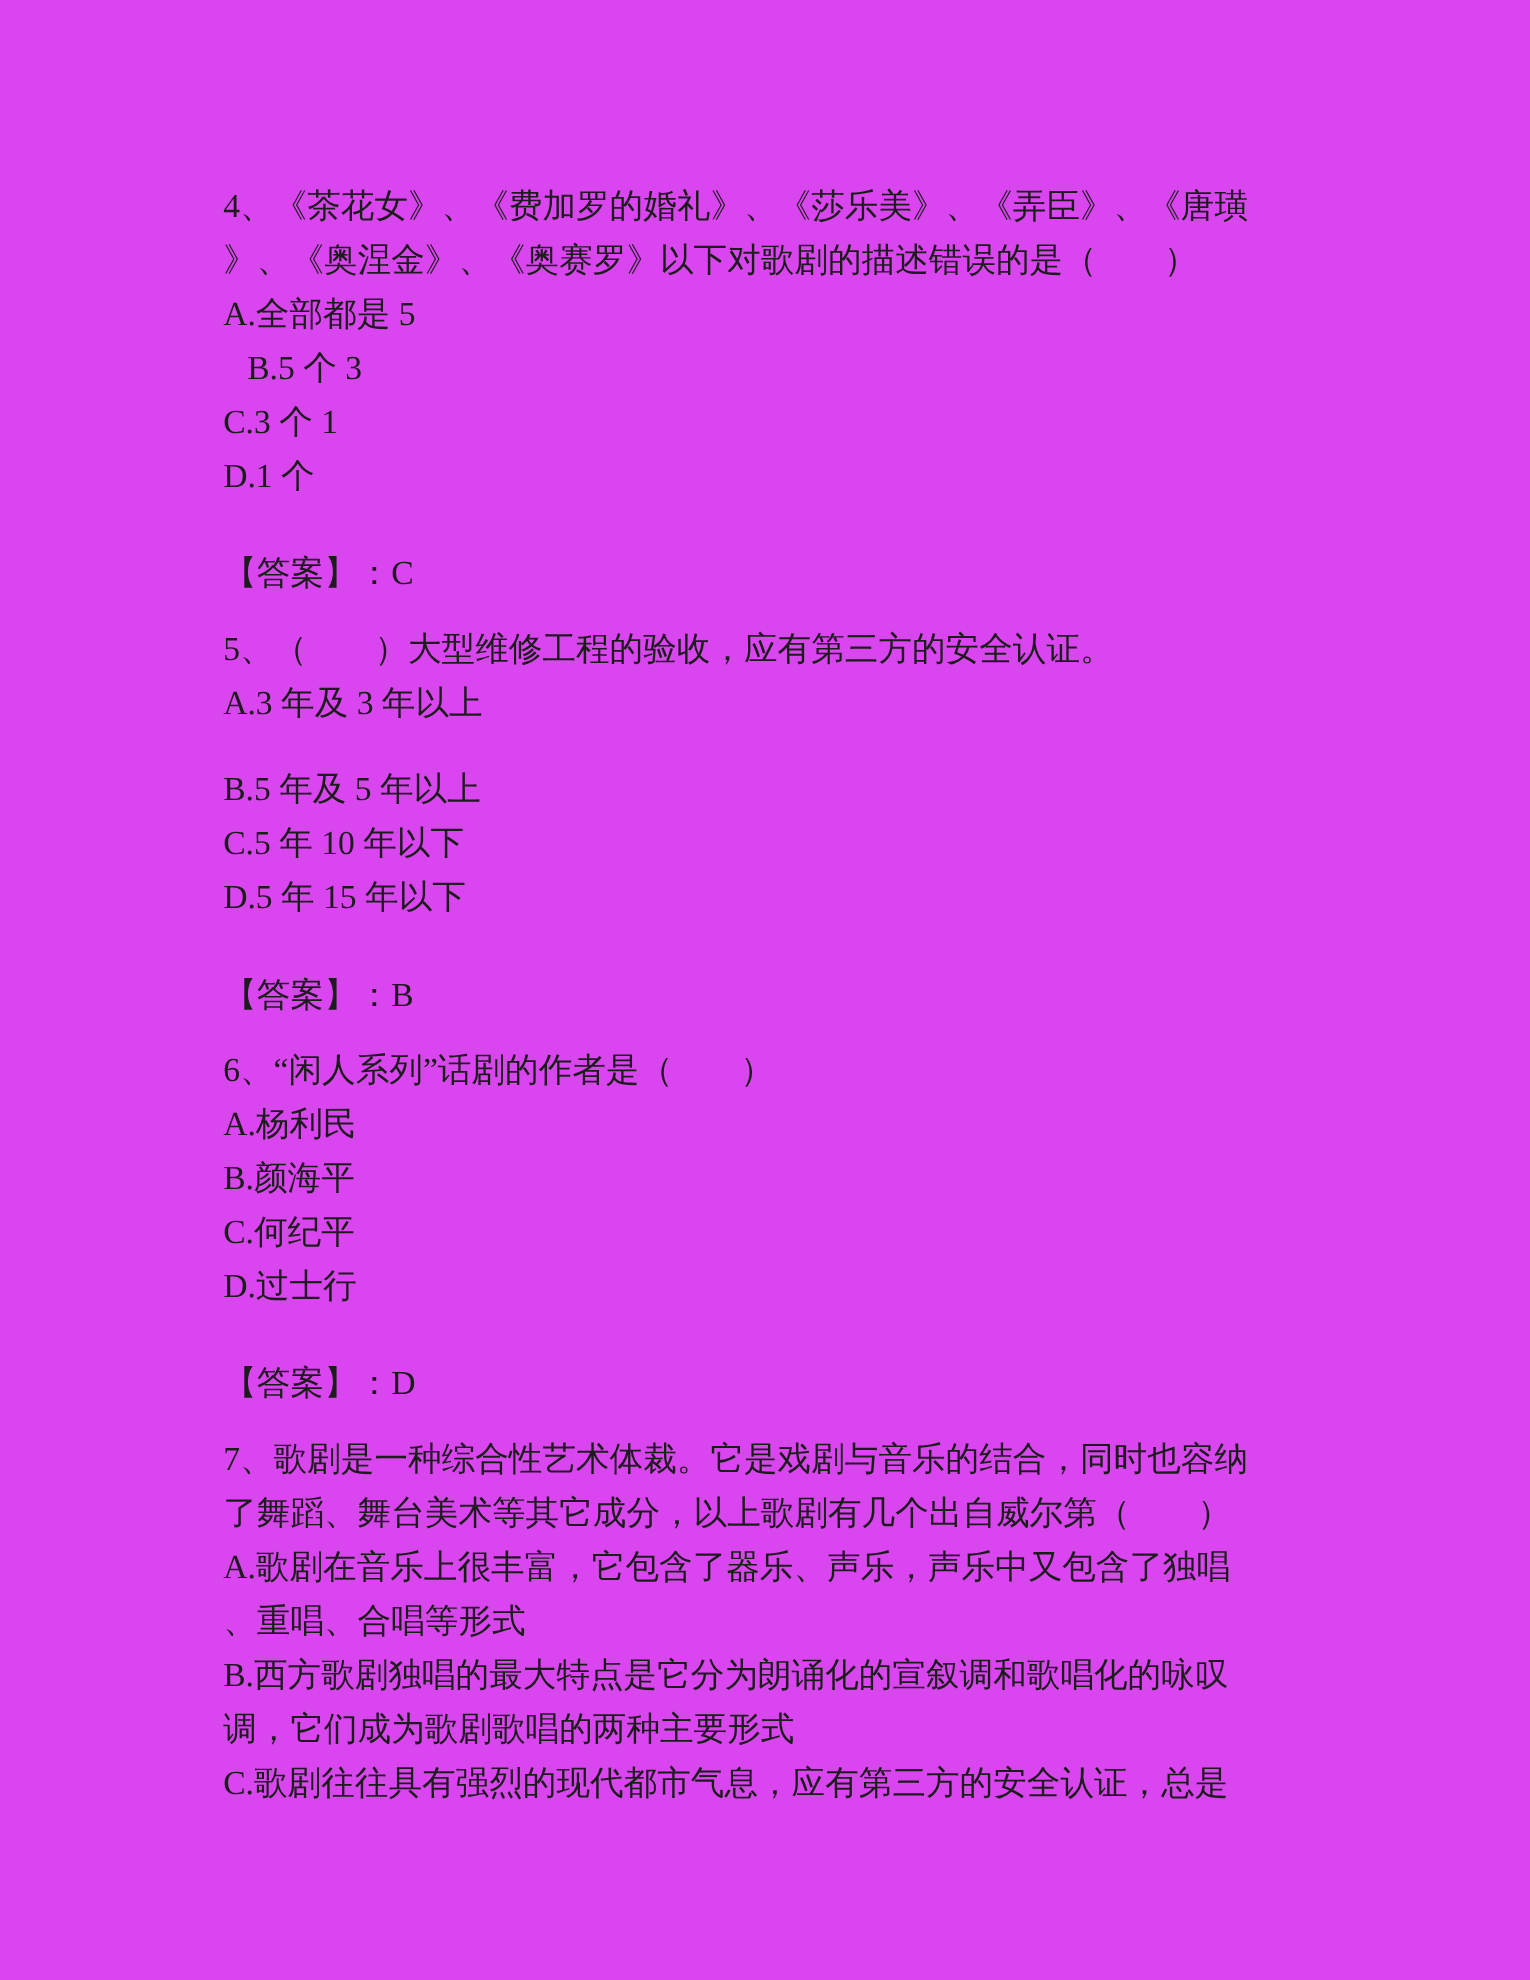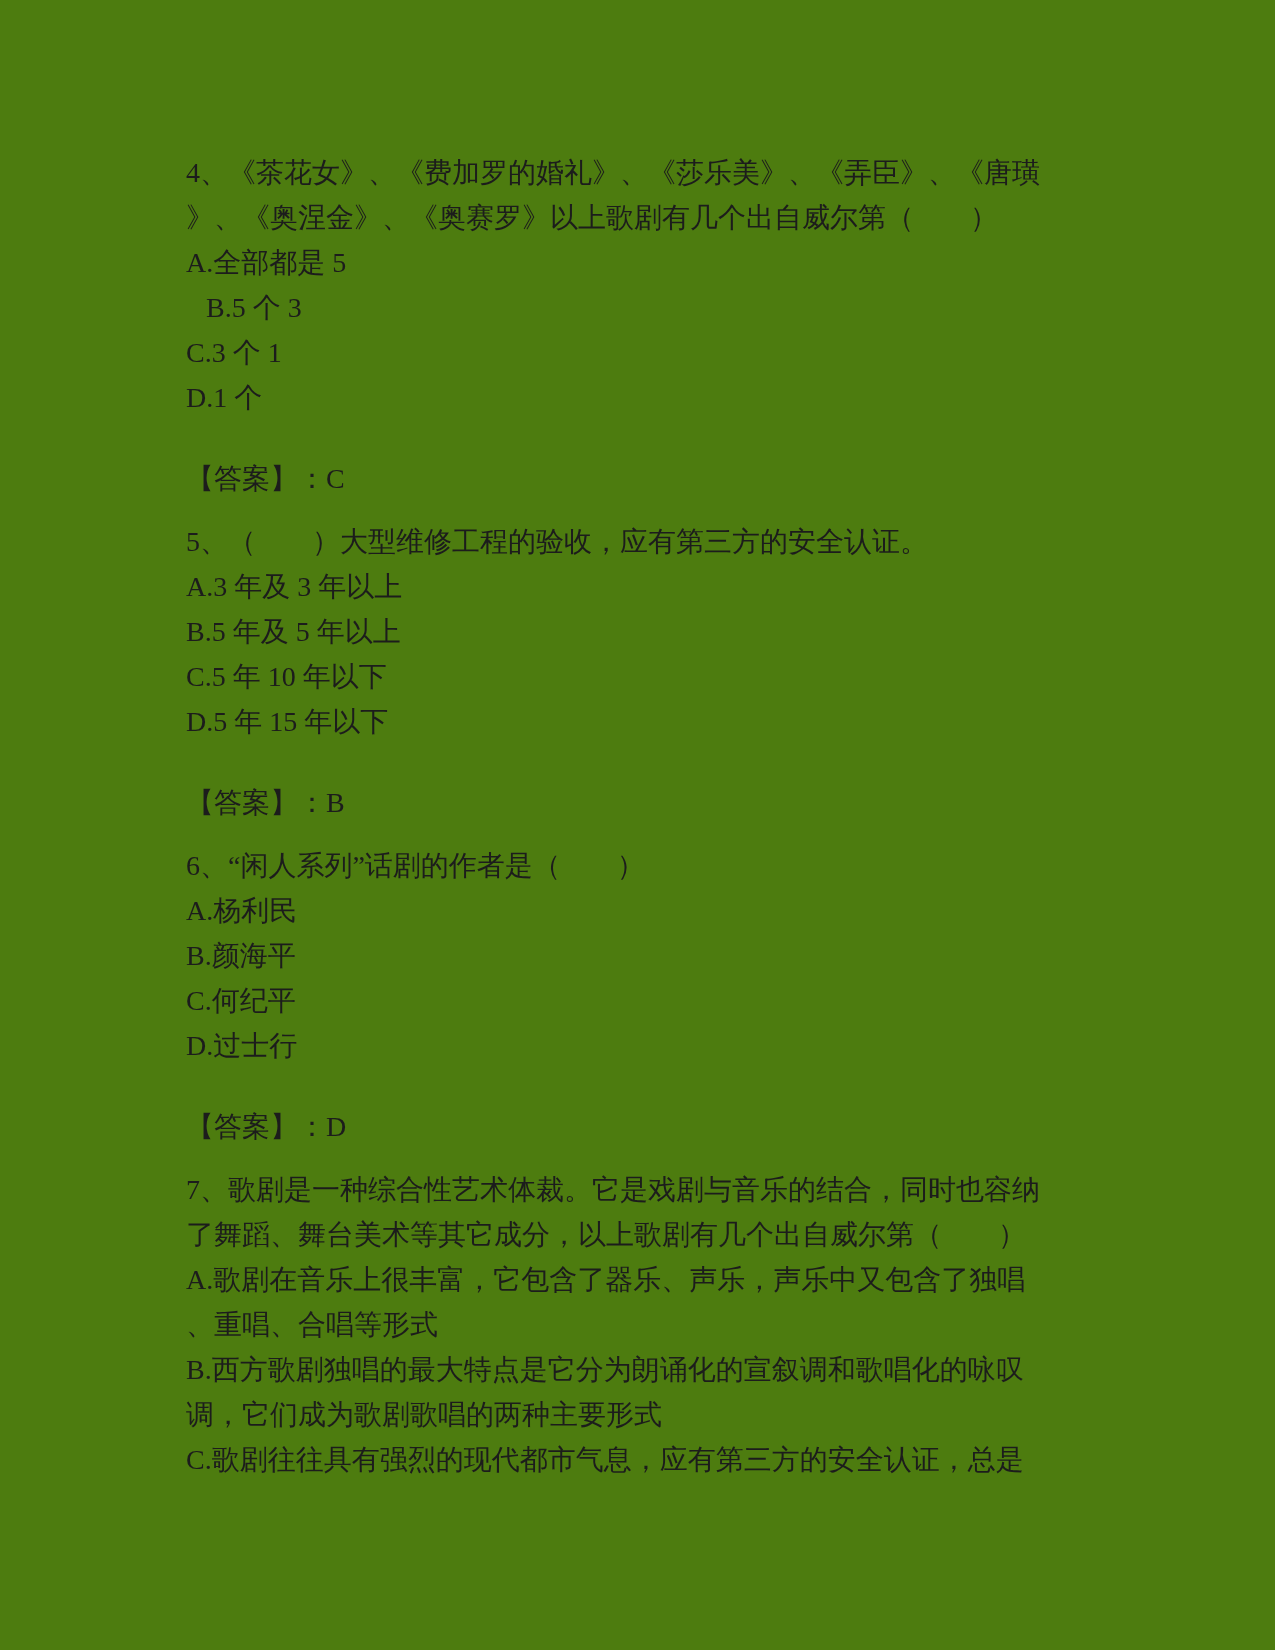--- a/index.html
+++ b/index.html
@@ -12,21 +12,21 @@
     height: 1650px;
     position: relative;
     font-family: "Liberation Serif", "DejaVu Serif", serif;
   }
   .page {
     position: absolute;
     left: 0;
     top: 0;
     width: 1275px;
     height: 1650px;
-    background: #4d7c0f;
+    background: #d946ef;
     overflow: hidden;
   }
   .exam-content {
     position: absolute;
     left: 186px;
     top: 150px;
     width: 880px;
   }
   .question-block {
     margin: 0;
@@ -47,31 +47,31 @@
     margin-bottom: 18px;
   }
 </style>
 </head>
 <body style="background: rgb(255, 255, 255);">
 
 <div class="page">
   <div class="exam-content">
       <section class="question-block">
         <p class="text-line" style="color: rgb(28, 28, 28);">4、《茶花女》、《费加罗的婚礼》、《莎乐美》、《弄臣》、《唐璜</p>
-        <p class="text-line" style="color: rgb(28, 28, 28);">》、《奥涅金》、《奥赛罗》以上歌剧有几个出自威尔第（　　）</p>
+        <p class="text-line" style="color: rgb(28, 28, 28);">》、《奥涅金》、《奥赛罗》以下对歌剧的描述错误的是（　　）</p>
         <p class="text-line" style="color: rgb(28, 28, 28);">A.全部都是 5</p>
         <p class="text-line" style="color: rgb(28, 28, 28); margin-left: 20px;">B.5 个 3</p>
         <p class="text-line" style="color: rgb(28, 28, 28);">C.3 个 1</p>
         <p class="text-line" style="color: rgb(28, 28, 28);">D.1 个</p>
         <p class="text-line answer-line" style="color: rgb(28, 28, 28);">【答案】：C</p>
       </section>
       <section class="question-block">
         <p class="text-line" style="color: rgb(28, 28, 28);">5、（　　）大型维修工程的验收，应有第三方的安全认证。</p>
         <p class="text-line" style="color: rgb(28, 28, 28);">A.3 年及 3 年以上</p>
-        <p class="text-line" style="color: rgb(28, 28, 28);">B.5 年及 5 年以上</p>
+        <p class="text-line" style="color: rgb(28, 28, 28); margin-top: 27px;">B.5 年及 5 年以上</p>
         <p class="text-line" style="color: rgb(28, 28, 28);">C.5 年 10 年以下</p>
         <p class="text-line" style="color: rgb(28, 28, 28);">D.5 年 15 年以下</p>
         <p class="text-line answer-line" style="color: rgb(28, 28, 28);">【答案】：B</p>
       </section>
       <section class="question-block">
         <p class="text-line" style="color: rgb(28, 28, 28);">6、“闲人系列”话剧的作者是（　　）</p>
         <p class="text-line" style="color: rgb(28, 28, 28);">A.杨利民</p>
         <p class="text-line" style="color: rgb(28, 28, 28);">B.颜海平</p>
         <p class="text-line" style="color: rgb(28, 28, 28);">C.何纪平</p>
         <p class="text-line" style="color: rgb(28, 28, 28);">D.过士行</p>

